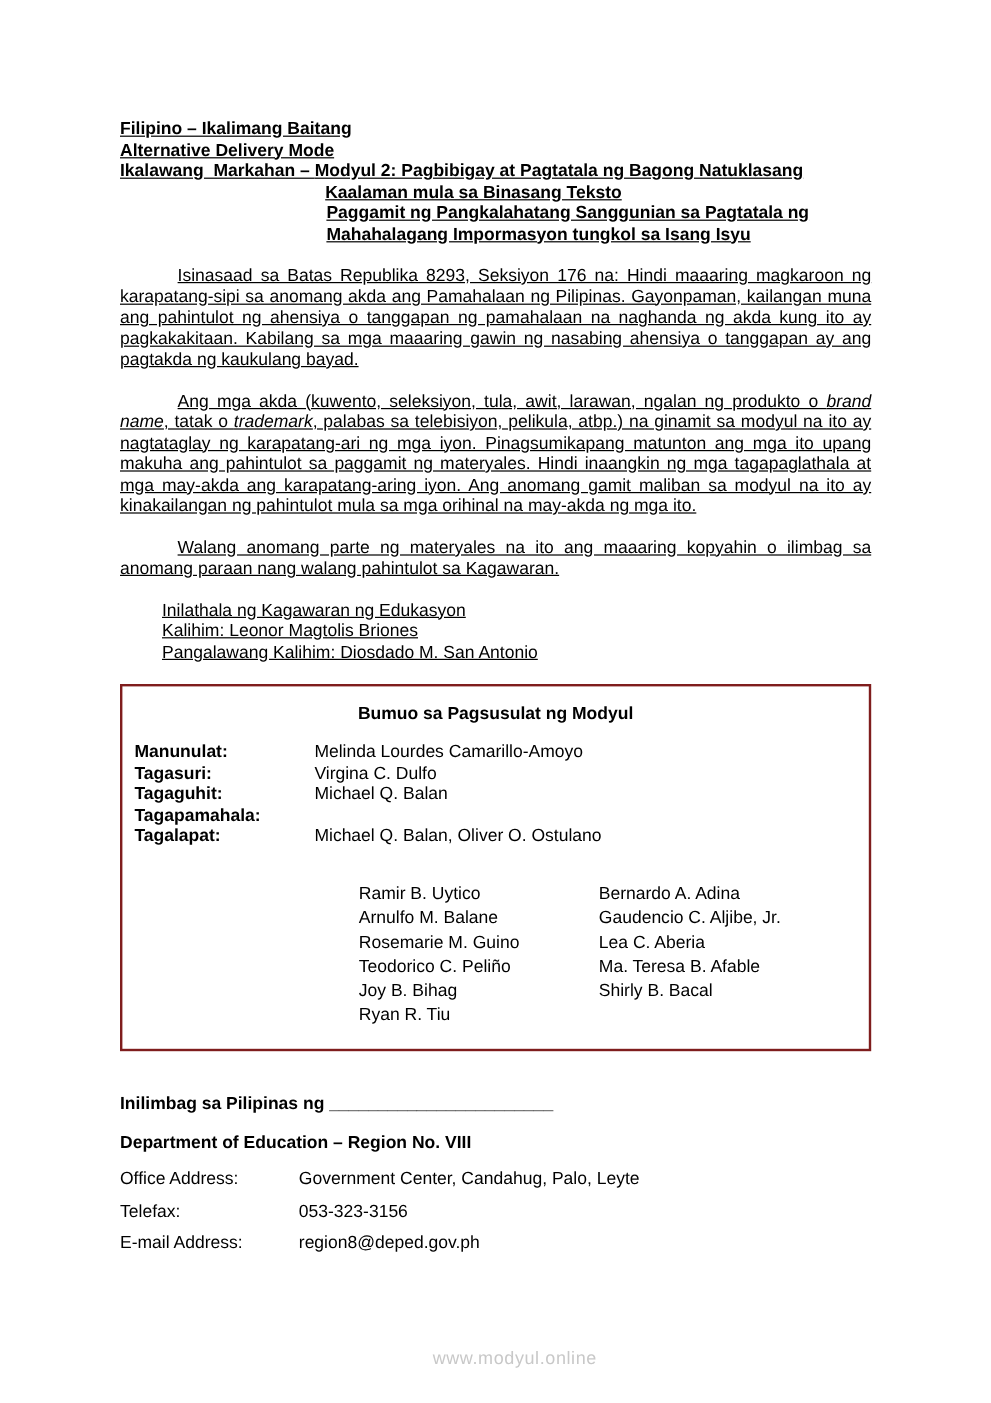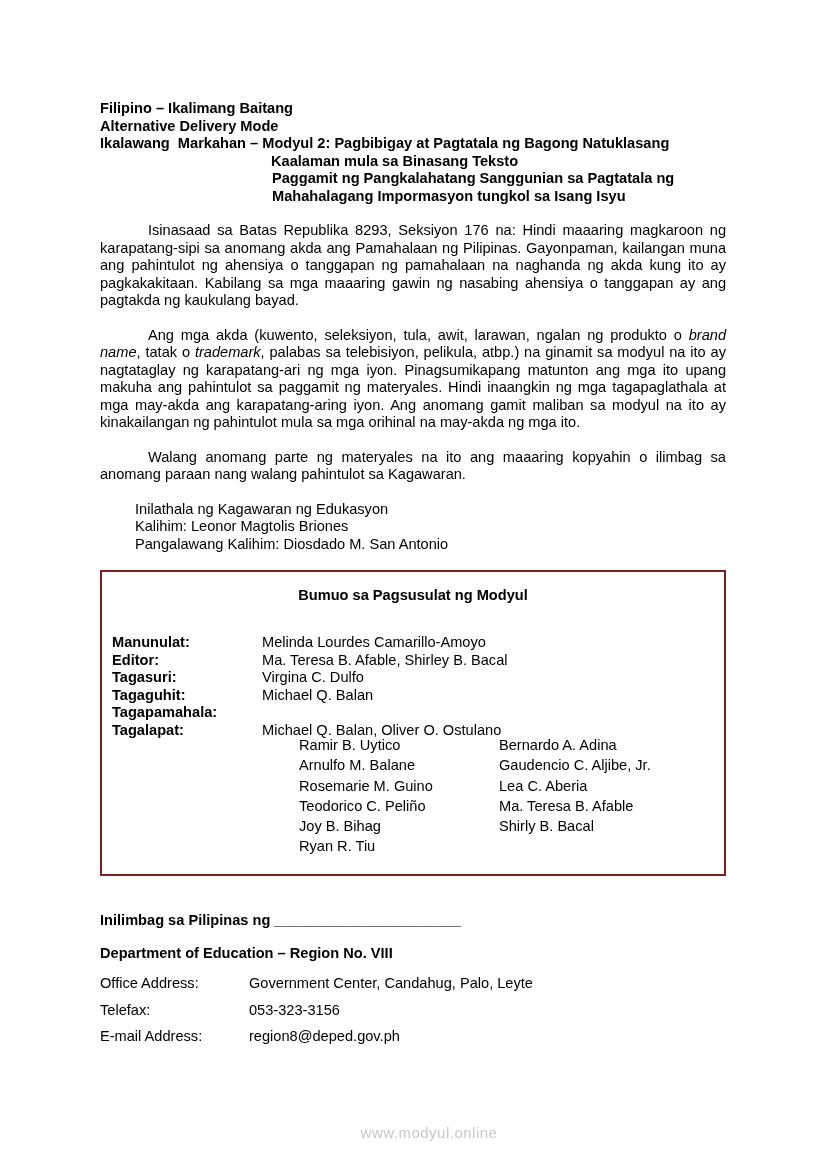--- a/index.html
+++ b/index.html
@@ -1,28 +1,28 @@
 <!DOCTYPE html>
 <html><head>
 <meta charset="utf-8">
 <style>
   html, body { margin: 0; padding: 0; background: #ffffff; }
   body { width: 826px; height: 1169px; position: relative; overflow: hidden;
          font-family: "Liberation Sans", sans-serif; color: #000; font-size: 14.6px; }
-  .page { position: absolute; left: 100px; top: 100px; width: 626px; }
+  .page { position: absolute; left: 100px; top: 100px; width: 626px; text-decoration: underline; }
   .hdr { font-weight: bold; line-height: 17.5px; }
   .hdr-row { display: flex; }
   .hdr-indent { padding-left: 171px; }
   .para { text-align: justify; line-height: 17.5px; margin: 0; }
   .para .first { display: inline-block; width: 48px; }
   .pub { line-height: 17.5px; margin-left: 35px; }
   .box { position: absolute; left: 100px; top: 570px; width: 622px; height: 302px;
          border: 2px solid #7f1d1d; }
   .box-title { position: absolute; top: 15px; left: 0; right: 0; text-align: center; font-weight: bold; }
-  .credits { position: absolute; left: 10px; top: 62px; line-height: 17.6px; }
+  .credits { position: absolute; left: 10px; top: 47px; line-height: 17.6px; }
   .credit-row { display: flex; }
   .credit-role { width: 150px; font-weight: bold; }
   .mgmt { position: absolute; left: 160px; top: 163px; line-height: 20.3px; }
   .mgmt-row { display: flex; }
   .mgmt-a { width: 200px; margin-left: 37px; }
   .footer { position: absolute; left: 100px; top: 912px; width: 626px; }
   .foot-bold { font-weight: bold; }
   .contact { display: flex; line-height: 26.5px; }
   .contact-label { width: 149px; }
   .watermark { position: absolute; top: 1124px; left: 0; width: 826px; text-align: center;
@@ -56,24 +56,20 @@
     <div>Pangalawang Kalihim: Diosdado M. San Antonio</div>
   </div>
 </div>
 
 <div class="box">
   <div class="box-title">Bumuo sa Pagsusulat ng Modyul</div>
   <div class="credits" id="credits">
       <div class="credit-row">
         <span class="credit-role">Manunulat:</span>
         <span>Melinda Lourdes Camarillo-Amoyo</span>
-      </div>
-      <div class="credit-row">
-        <span class="credit-role">Editor:</span>
-        <span>Ma. Teresa B. Afable, Shirley B. Bacal</span>
       </div>
       <div class="credit-row">
         <span class="credit-role">Tagasuri:</span>
         <span>Virgina C. Dulfo</span>
       </div>
       <div class="credit-row">
         <span class="credit-role">Tagaguhit:</span>
         <span>Michael Q. Balan</span>
       </div>
       <div class="credit-row">

